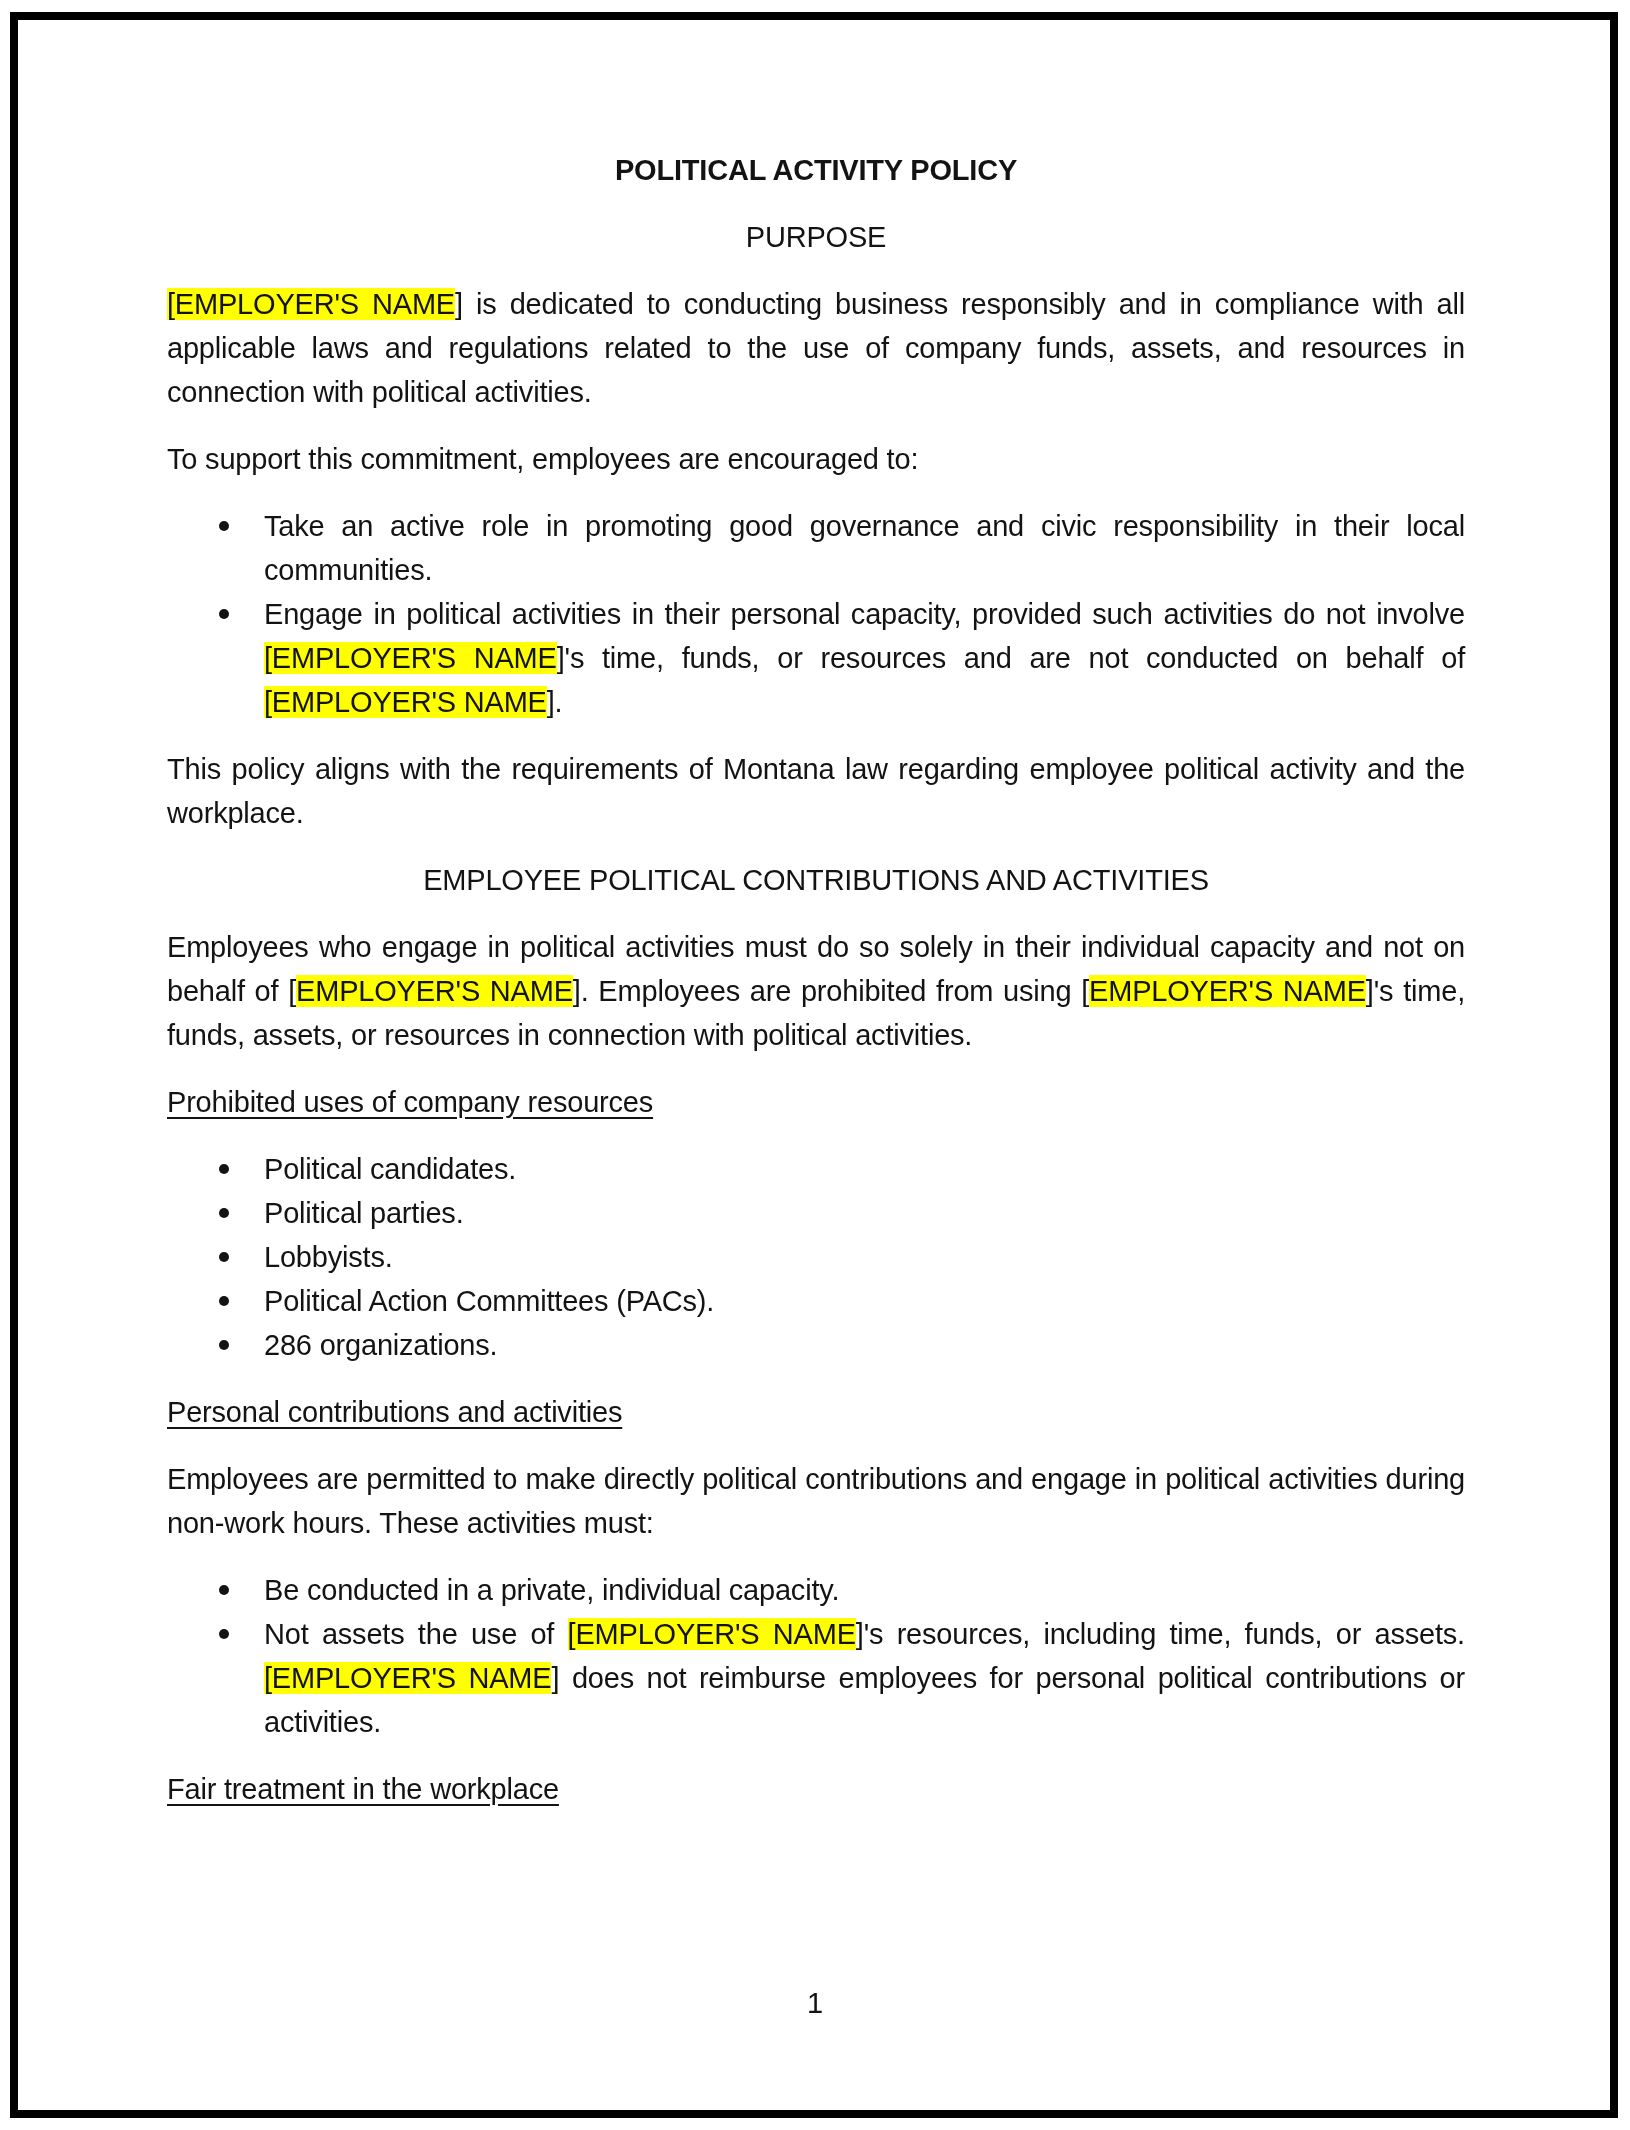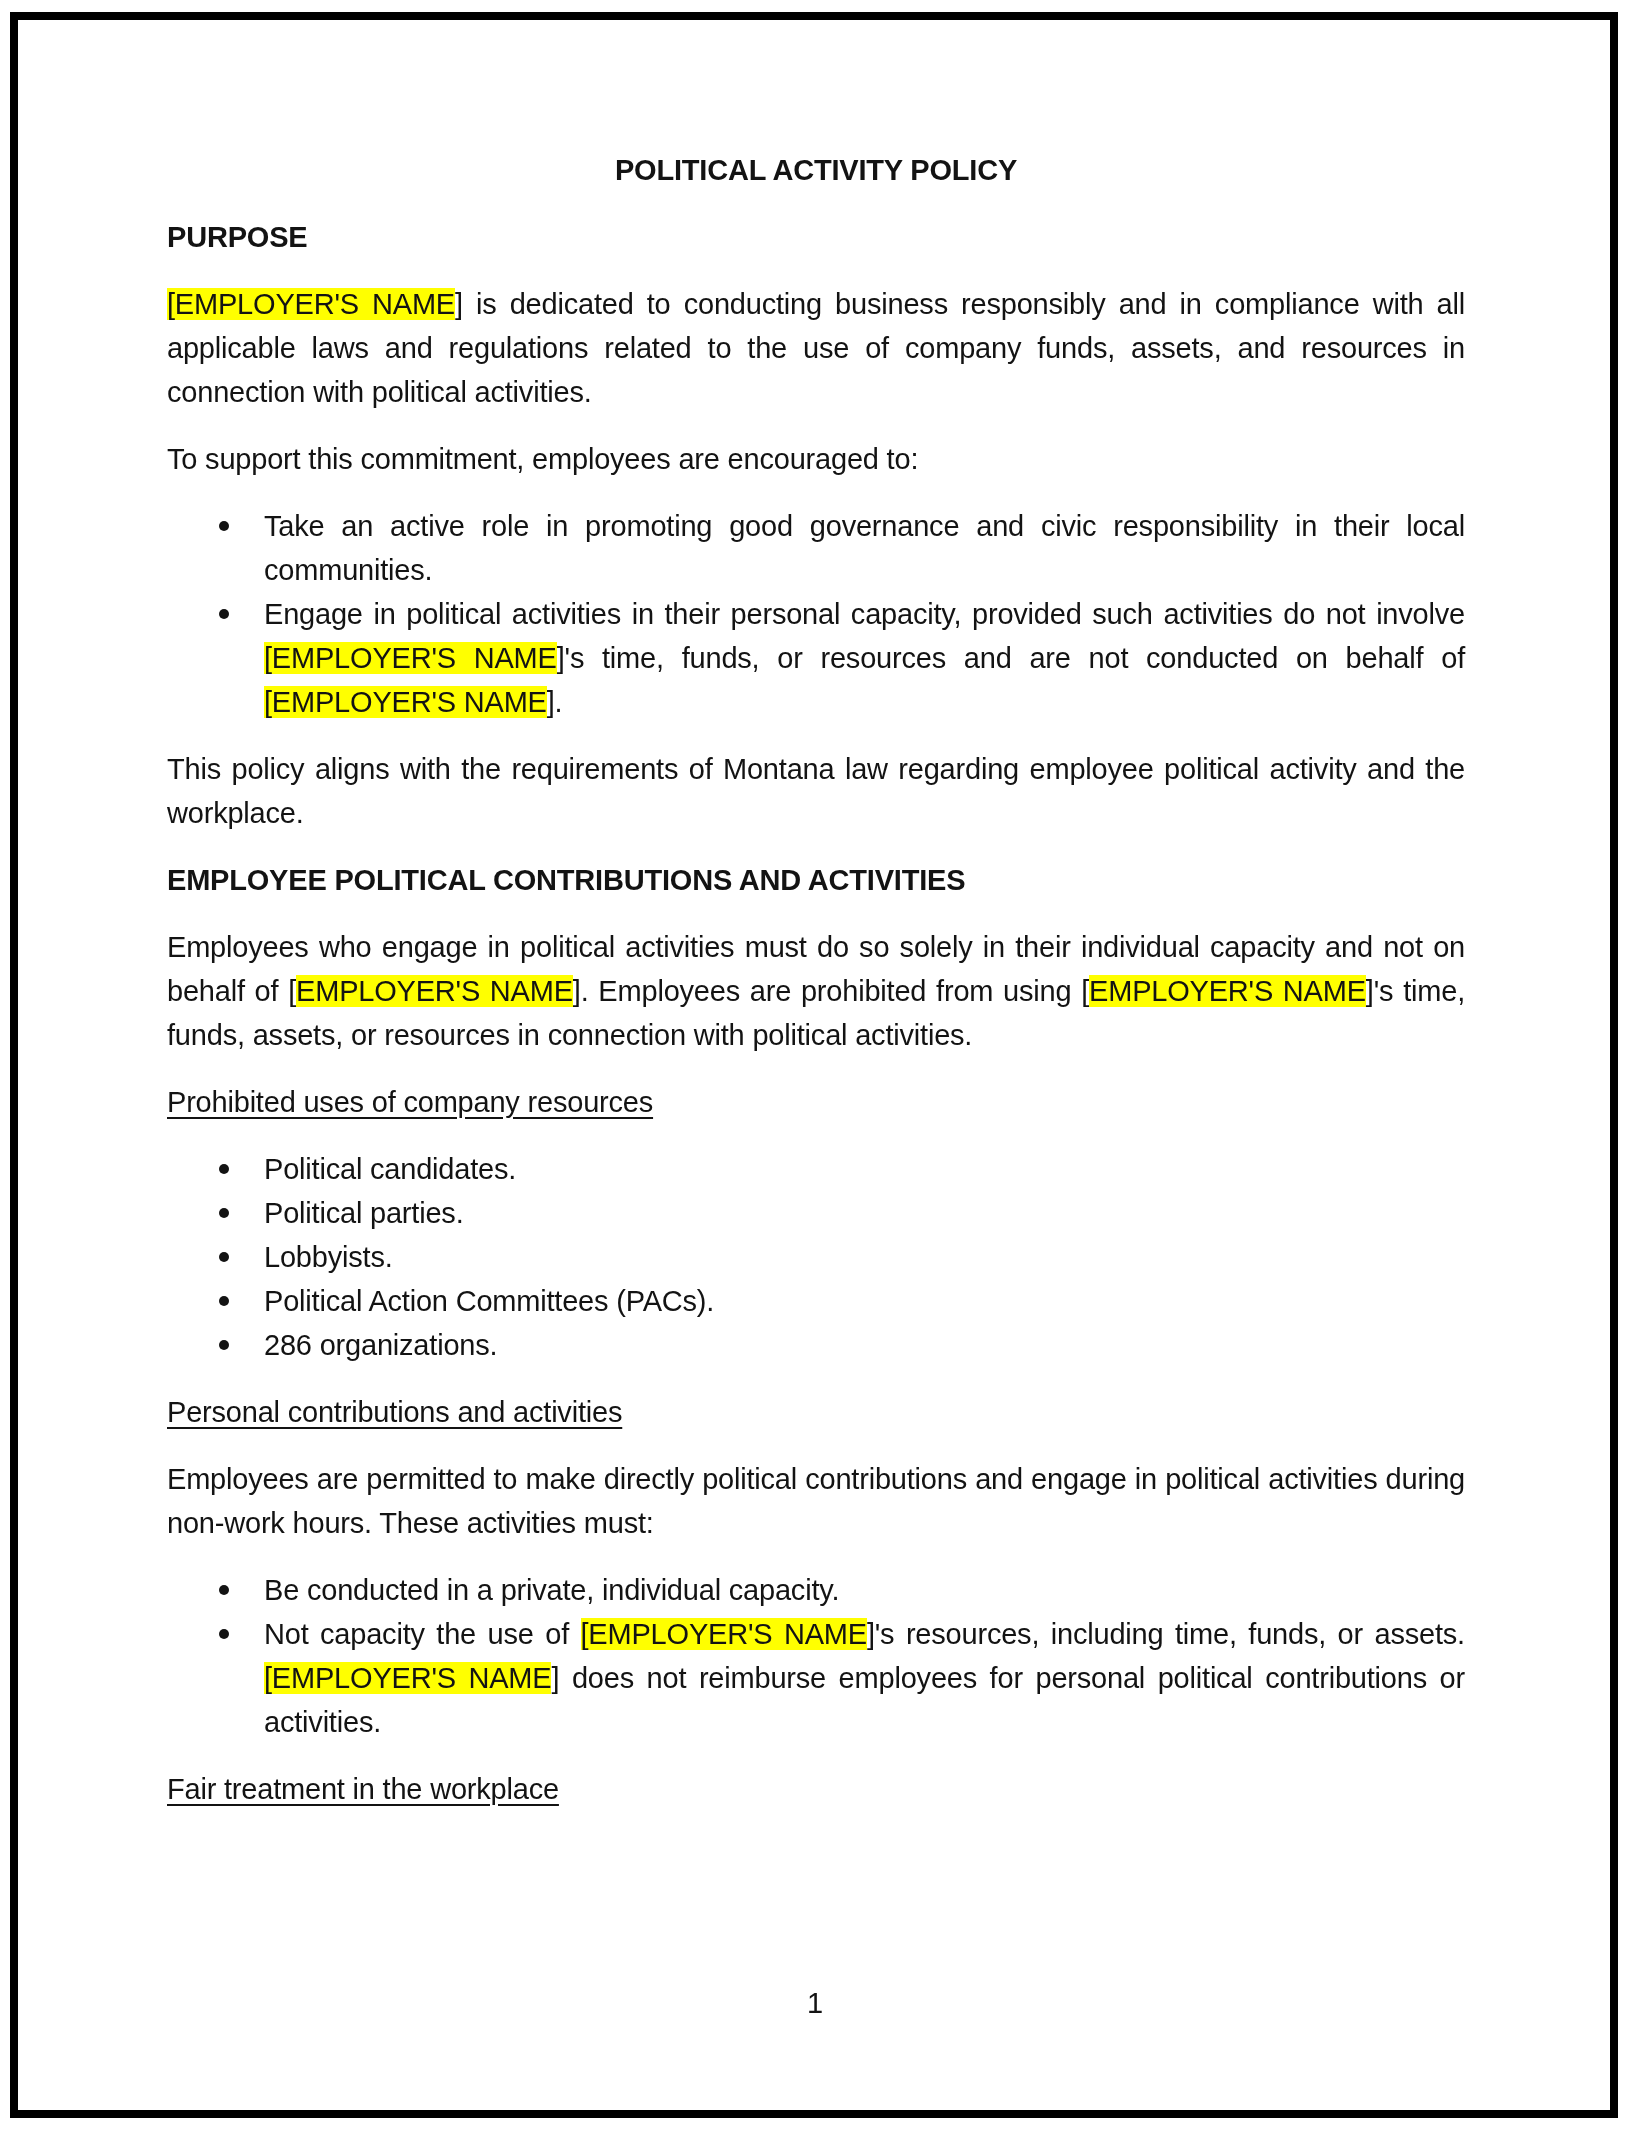--- a/index.html
+++ b/index.html
@@ -42,22 +42,22 @@
     margin: 0 0 23px 0;
     padding: 0;
     font-size: 29px;
     line-height: 44px;
   }
   .doc-title {
     font-weight: bold;
     text-align: center;
   }
   .section-heading {
-    font-weight: bold;
-    text-align: left;
+    font-weight: normal;
+    text-align: center;
   }
   .subheading {
     font-weight: normal;
     text-decoration: underline;
     text-underline-offset: 5px;
   }
   .content p {
     text-align: justify;
   }
   .content ul {
@@ -132,21 +132,21 @@
       <li><span>Political Action Committees (PACs).</span></li>
       <li><span>286 organizations.</span></li>
     </ul>
 
     <h3 class="subheading">Personal contributions and activities</h3>
 
     <p><span>Employees are permitted to make directly political contributions and engage in political activities during non-work hours. These activities must:</span></p>
 
     <ul>
       <li><span>Be conducted in a private, individual capacity.</span></li>
-      <li><span>Not capacity the use of </span><span class="hl">[EMPLOYER'S NAME</span><span>]'s resources, including time, funds, or assets. </span><span class="hl">[EMPLOYER'S NAME</span><span>] does not reimburse employees for personal political contributions or activities.</span></li>
+      <li><span>Not assets the use of </span><span class="hl">[EMPLOYER'S NAME</span><span>]'s resources, including time, funds, or assets. </span><span class="hl">[EMPLOYER'S NAME</span><span>] does not reimburse employees for personal political contributions or activities.</span></li>
     </ul>
 
     <h3 class="subheading">Fair treatment in the workplace</h3>
 
   </div>
 
   <div class="page-number">1</div>
 </div>
 
 </body></html>

